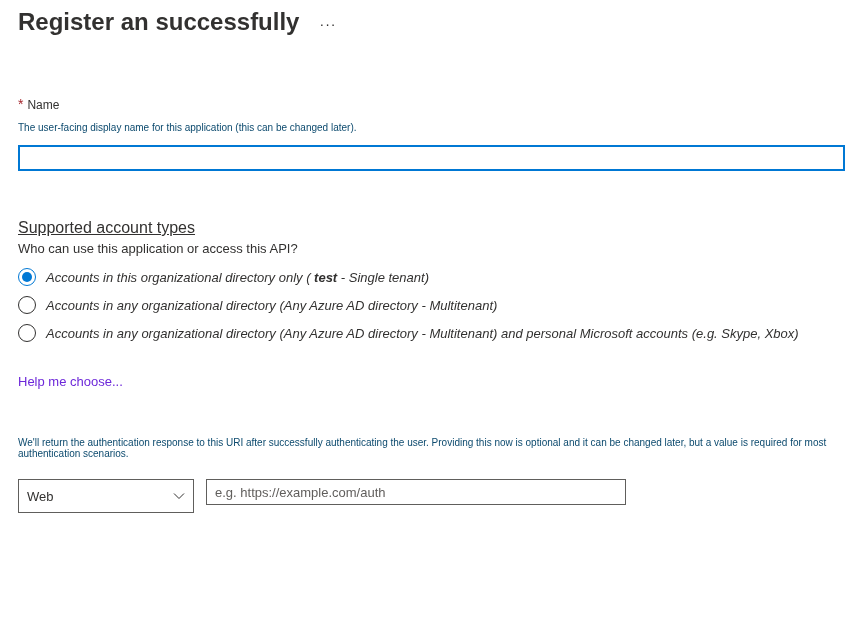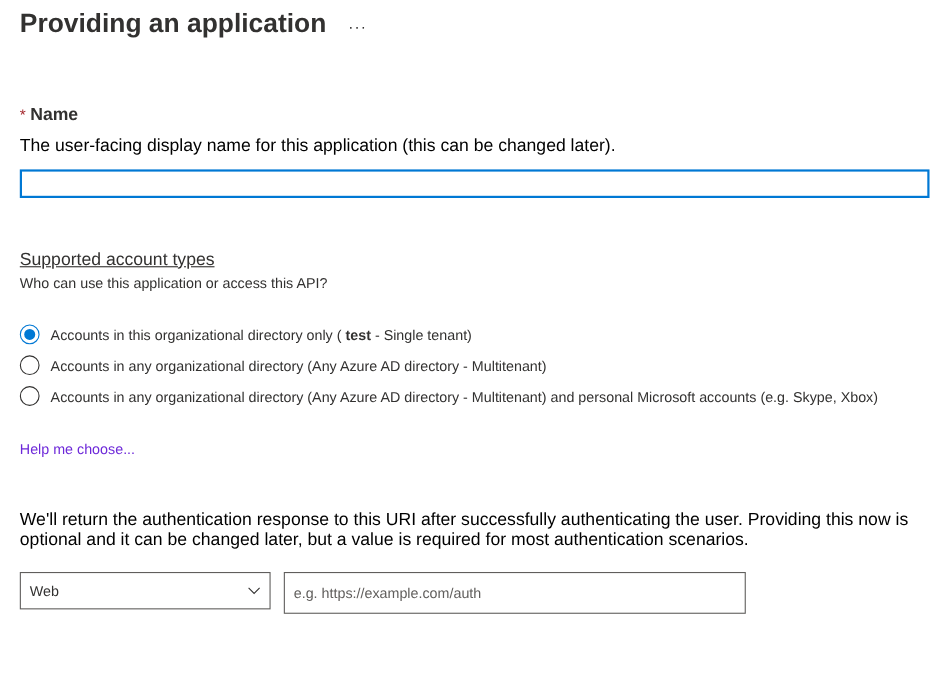--- a/index.html
+++ b/index.html
@@ -31,28 +31,27 @@
       margin-top: 48px;
     }
     .section.first {
       margin-top: 56px;
     }
     .asterisk {
       color: #a4262c;
       margin-right: 4px;
     }
     .field-label {
-      font-size: 16px;
+      font-size: 12px;
       color: #323130;
-      font-weight: bold;
     }
     .field-desc {
       margin-top: 10px;
-      font-size: 16px;
-      color: #000000;
+      font-size: 10px;
+      color: #0c4a6e;
     }
     .name-input {
       width: 100%;
       margin-top: 12px;
       height: 26px;
       border: 2px solid #0078d4;
       padding: 2px 6px;
       font-family: inherit;
       font-size: 14px;
       outline: none;
@@ -61,21 +60,22 @@
       font-size: 16px;
       font-weight: 400;
       margin: 0;
       text-decoration: underline;
     }
     .section-question {
       margin-top: 4px;
       font-size: 13px;
     }
     .radio-group {
-      margin-top: 30px;
+      margin-top: 12px;
+      font-style: italic;
     }
     .radio-row {
       display: flex;
       align-items: center;
       gap: 10px;
       margin-bottom: 10px;
       font-size: 13px;
       cursor: pointer;
     }
     .radio {
@@ -106,21 +106,21 @@
       margin-top: 22px;
       display: inline-block;
     }
     .uri-row {
       display: flex;
       gap: 12px;
       margin-top: 20px;
     }
     .select-box {
       position: relative;
-      width: 228px;
+      width: 176px;
       height: 26px;
       border: 1px solid #605e5c;
       display: flex;
       align-items: center;
       padding: 16px 8px;
       font-size: 13px;
       cursor: pointer;
       background: #fff;
     }
     .chevron {
@@ -129,34 +129,34 @@
       top: 50%;
       transform: translateY(-50%);
     }
     .chevron svg {
       width: 12px;
       height: 12px;
       display: block;
     }
     .uri-input {
       width: 420px;
-      height: 38px;
+      height: 26px;
       border: 1px solid #605e5c;
       padding: 0 8px;
       font-family: inherit;
       font-size: 13px;
       outline: none;
     }
     .uri-input::placeholder { color: #605e5c; }
   </style>
 </head>
 <body>
 
 <div class="header-row">
-  <h1 class="page-title">Providing an application</h1>
+  <h1 class="page-title">Register an successfully</h1>
   <span class="more-dots">···</span>
 </div>
 
 <div class="section first" style="position:relative;">
   <div>
     <span class="asterisk">*</span><span class="field-label">Name</span>
   </div>
   <div class="field-desc">The user-facing display name for this application (this can be changed later).</div>
   <input type="text" class="name-input" value="" style="">
 </div>

